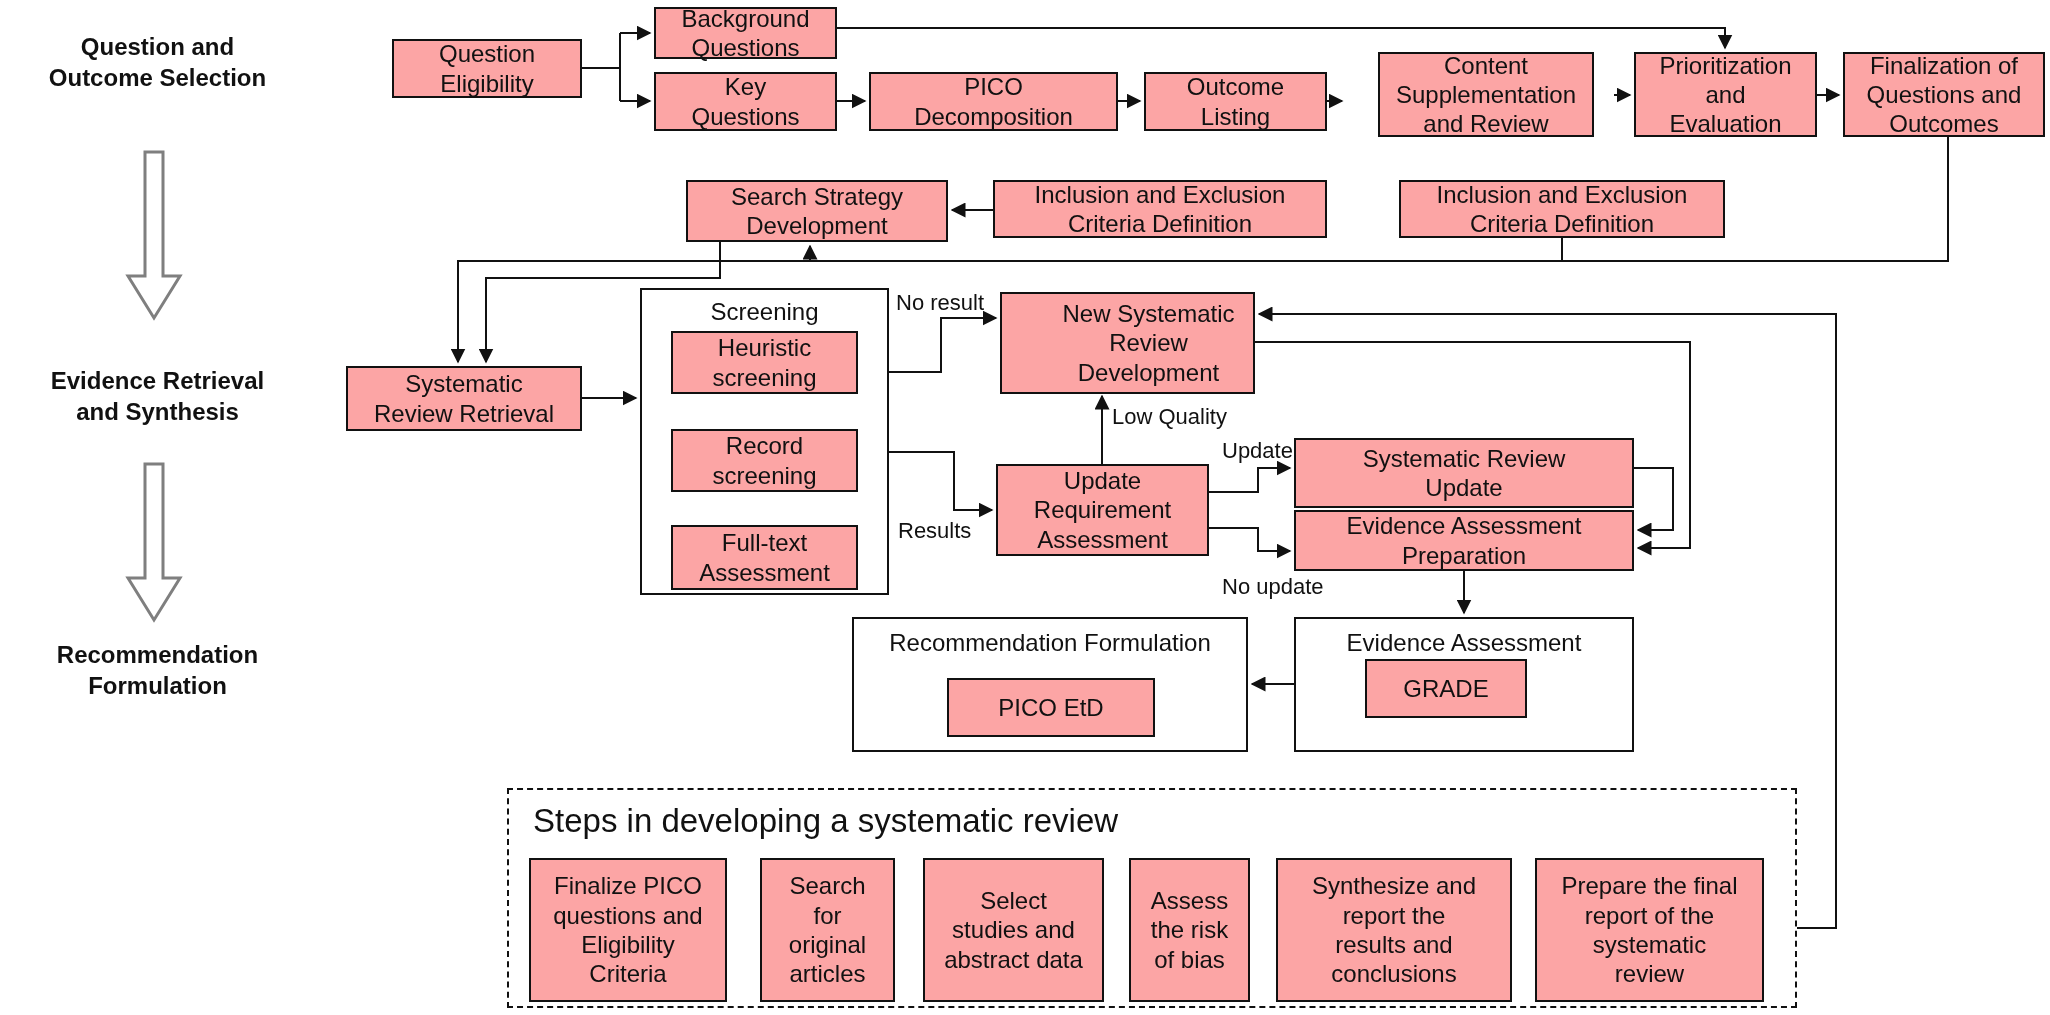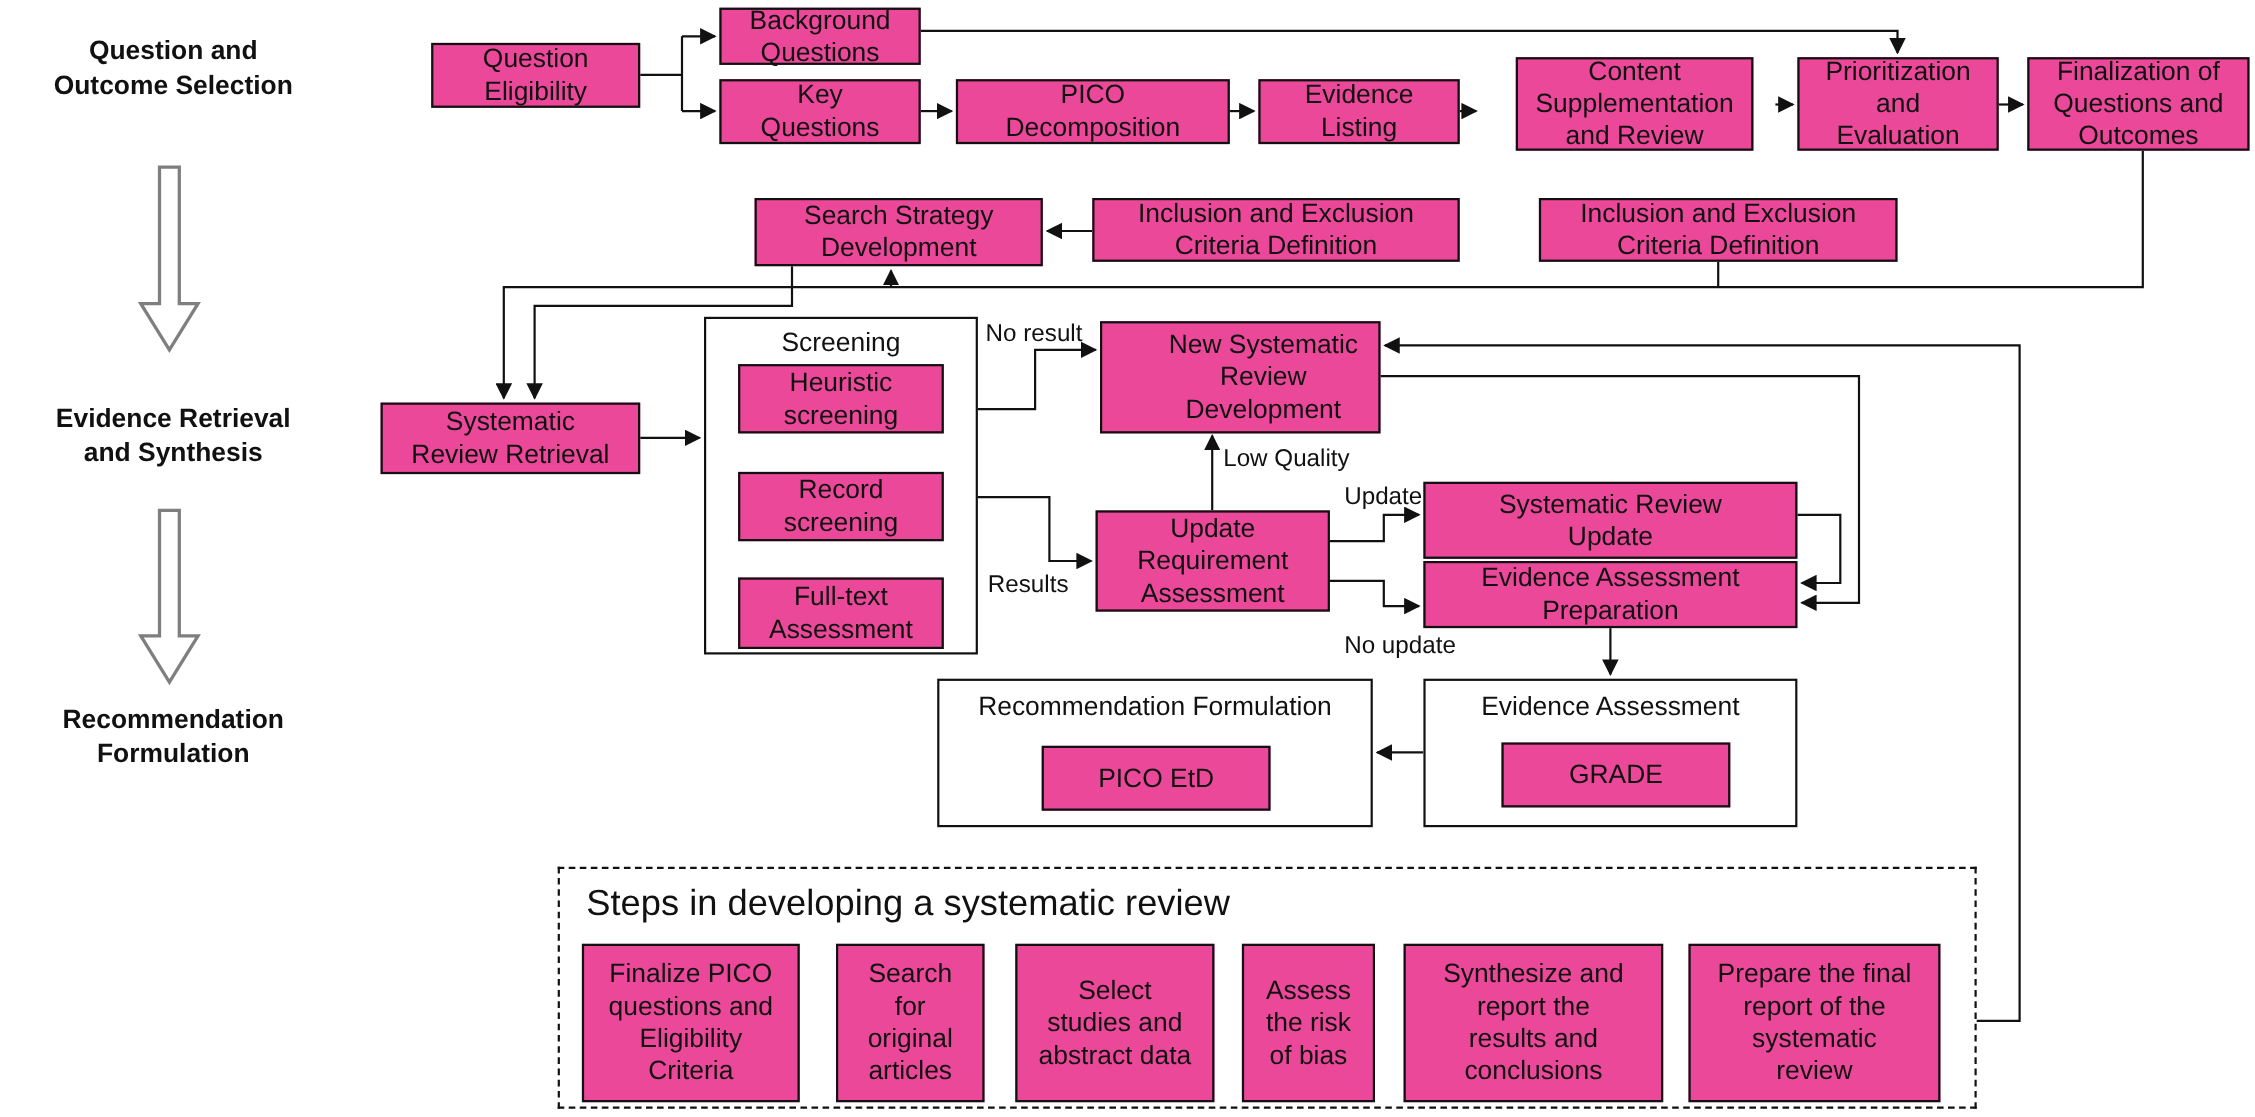--- a/index.html
+++ b/index.html
@@ -15,21 +15,21 @@
     background: #ffffff;
     overflow: hidden;
   }
   #edges {
     position: absolute;
     left: 0; top: 0;
   }
   .node {
     position: absolute;
     border: 2px solid #111111;
-    background: #ec4899;
+    background: #fca5a5;
     display: flex;
     align-items: center;
     justify-content: center;
     text-align: center;
     white-space: pre-line;
     font-size: 24px;
     line-height: 1.22;
   }
   .container {
     position: absolute;
@@ -145,21 +145,21 @@
 Formulation</div>
 
   <div class="node" style="left:392px; top:39px; width:190px; height:59px;">Question
 Eligibility</div>
   <div class="node" style="left:654px; top:7px; width:183px; height:52px;">Background
 Questions</div>
   <div class="node" style="left:654px; top:72px; width:183px; height:59px;">Key
 Questions</div>
   <div class="node" style="left:869px; top:72px; width:249px; height:59px;">PICO
 Decomposition</div>
-  <div class="node" style="left:1144px; top:72px; width:183px; height:59px;">Evidence
+  <div class="node" style="left:1144px; top:72px; width:183px; height:59px;">Outcome
 Listing</div>
   <div class="node" style="left:1378px; top:52px; width:216px; height:85px;">Content
 Supplementation
 and Review</div>
   <div class="node" style="left:1634px; top:52px; width:183px; height:85px;">Prioritization
 and
 Evaluation</div>
   <div class="node" style="left:1843px; top:52px; width:202px; height:85px;">Finalization of
 Questions and
 Outcomes</div>
@@ -195,21 +195,21 @@
   <div class="node" style="left:1294px; top:510px; width:340px; height:61px;">Evidence Assessment
 Preparation</div>
 
   <div class="container" style="left:852px; top:617px; width:396px; height:135px;">
     <div class="group-title" style="top:10px;">Recommendation Formulation</div>
     <div class="node" style="left:93px; top:59px; width:208px; height:59px;">PICO EtD</div>
   </div>
 
   <div class="container" style="left:1294px; top:617px; width:340px; height:135px;">
     <div class="group-title" style="top:10px;">Evidence Assessment</div>
-    <div class="node" style="left:69px; top:56px; width:208px; height:59px;">GRADE</div>
+    <div class="node" style="left:69px; top:40px; width:162px; height:59px;">GRADE</div>
   </div>
 
   <div class="edge-label" style="left:896px; top:290px;">No result</div>
   <div class="edge-label" style="left:898px; top:518px;">Results</div>
   <div class="edge-label" style="left:1112px; top:404px;">Low Quality</div>
   <div class="edge-label" style="left:1222px; top:438px;">Update</div>
   <div class="edge-label" style="left:1222px; top:574px;">No update</div>
 
   <div class="container dashed" style="left:507px; top:788px; width:1290px; height:220px;">
     <div class="panel-title" style="left:24px; top:12px;">Steps in developing a systematic review</div>

